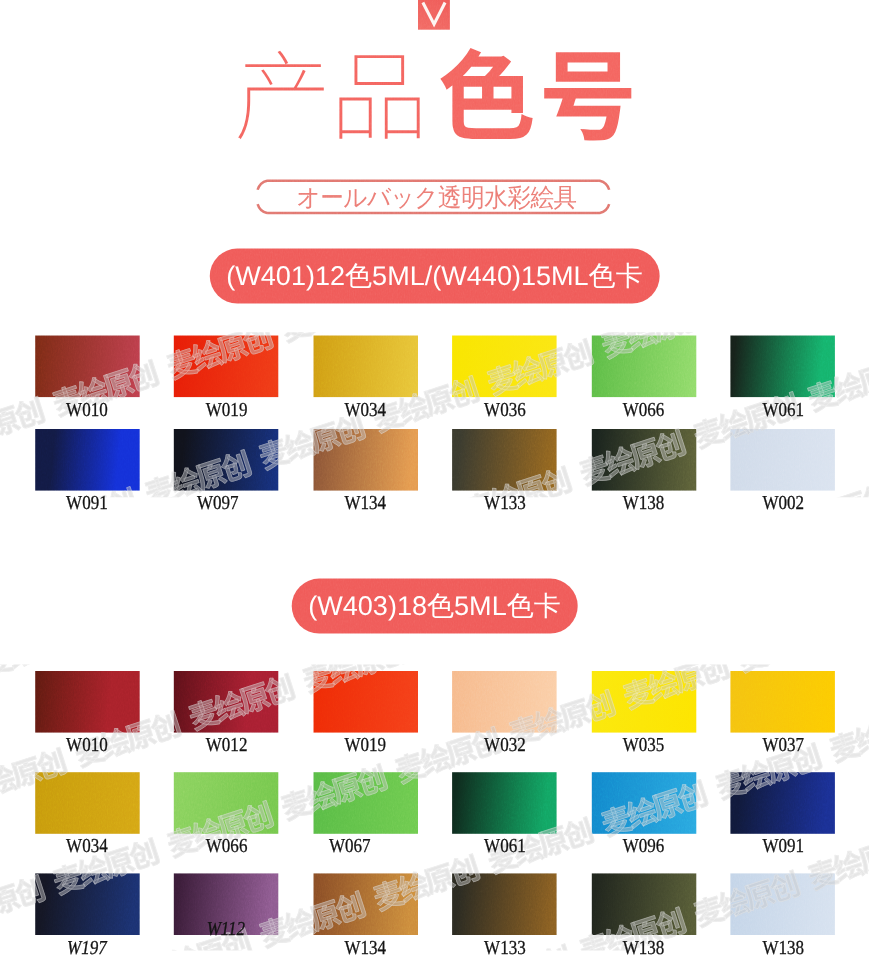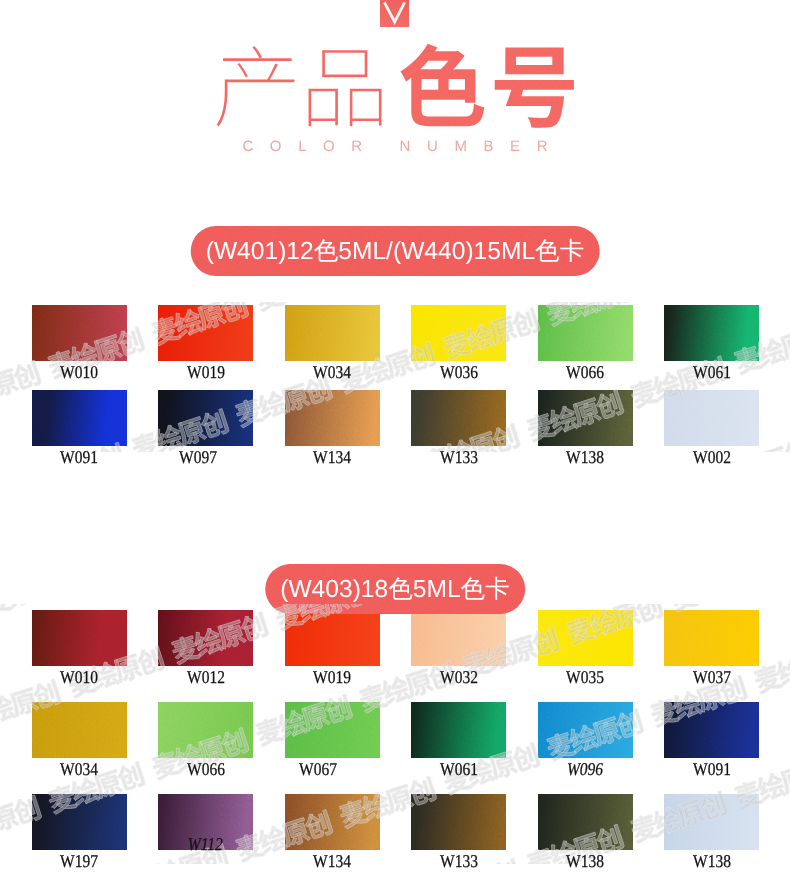--- a/index.html
+++ b/index.html
@@ -80,22 +80,32 @@
 
   <svg id="title-svg" viewBox="0 0 790 180">
     <g id="title-group">
         <path d="M15.7 -45.5H92V-42.5H15.7ZM11.8 -69.3H89V-66.4H11.8ZM13.8 -45.5H16.8V-32Q16.8 -27.8 16.4 -22.8Q16 -17.8 14.9 -12.6Q13.9 -7.3 12 -2.2Q10.1 2.9 7 7.3Q6.8 7 6.4 6.7Q5.9 6.3 5.5 6Q5 5.6 4.6 5.5Q8.6 -0.2 10.6 -6.9Q12.5 -13.6 13.2 -20.2Q13.8 -26.7 13.8 -32.1ZM28 -62.9 30.5 -63.8Q33.1 -60.4 35.8 -56.2Q38.4 -52 39.7 -49.1L37.2 -47.9Q35.9 -51 33.3 -55.2Q30.7 -59.5 28 -62.9ZM70.6 -63.6 73.4 -62.4Q71.3 -57.9 68.6 -52.8Q65.9 -47.6 63.4 -44L61.2 -45.1Q62.8 -47.5 64.5 -50.8Q66.3 -54.1 67.9 -57.5Q69.5 -60.9 70.6 -63.6ZM44.8 -81.7 47.3 -82.9Q49.8 -80.1 52.1 -76.6Q54.4 -73.1 55.6 -70.5L52.8 -69.1Q51.8 -71.7 49.5 -75.3Q47.2 -78.9 44.8 -81.7Z" fill="#F4645F" transform="translate(212.5,120) scale(0.89)"></path>
         <path d="M28 -75.6V-51.1H72.7V-75.6ZM25 -78.5H75.7V-48.1H25ZM9.6 -35.2H42.6V5.9H39.6V-32.3H12.6V7H9.6ZM56 -35.2H91.6V6.3H88.6V-32.3H58.9V7H56ZM11.1 -1.8H40.7V1.2H11.1ZM57.8 -1.8H89.2V1.2H57.8Z" fill="#F4645F" transform="translate(300,120) scale(0.89)"></path>
         <path d="M45.2 -53.2H56.9V-26.6H45.2ZM34.5 -77.2H65.3V-66.6H29.2ZM62 -77.2H64.8L67.1 -77.9L74.9 -72.1Q72 -68.1 68.4 -63.7Q64.7 -59.3 60.8 -55.4Q56.9 -51.4 53.1 -48.4Q51.9 -50.1 49.8 -52.2Q47.7 -54.3 46.3 -55.5Q49.3 -58.1 52.4 -61.5Q55.4 -65 58 -68.6Q60.5 -72.1 62 -74.8ZM14.9 -57.1H26.5V-11Q26.5 -7.9 27.4 -6.4Q28.3 -4.8 31 -4.3Q33.7 -3.8 39.1 -3.8Q40.7 -3.8 44 -3.8Q47.4 -3.8 51.6 -3.8Q55.8 -3.8 60.1 -3.8Q64.4 -3.8 67.9 -3.8Q71.4 -3.8 73.1 -3.8Q78 -3.8 80.4 -4.8Q82.9 -5.9 83.9 -9.1Q85 -12.2 85.6 -18.5Q87.8 -17.1 91.1 -15.9Q94.4 -14.7 96.9 -14.3Q96.1 -8.1 94.7 -3.9Q93.3 0.2 90.8 2.6Q88.3 5 84.2 6.1Q80 7.1 73.7 7.1Q72.5 7.1 69.9 7.1Q67.2 7.1 63.7 7.1Q60.2 7.1 56.4 7.1Q52.6 7.1 49.1 7.1Q45.7 7.1 43 7.1Q40.4 7.1 39.3 7.1Q30 7.1 24.7 5.6Q19.3 4.1 17.1 0.2Q14.9 -3.7 14.9 -10.9ZM33.4 -85.7 44.2 -81.5Q40.1 -74.1 34.4 -67Q28.7 -59.9 22.2 -53.8Q15.7 -47.7 9 -43.1Q8.5 -44.5 7.4 -46.7Q6.2 -48.8 4.9 -51Q3.6 -53.3 2.6 -54.5Q8.6 -58.1 14.3 -63Q20.1 -67.9 25 -73.7Q30 -79.5 33.4 -85.7ZM24.5 -57.1H87V-19.4H75.2V-46.1H24.5ZM24.5 -34.1H80.7V-22.7H24.5Z" fill="#F4645F" transform="translate(398,120) scale(0.89)"></path>
         <path d="M29.2 -71V-61.7H70V-71ZM17.2 -81.5H82.8V-51.3H17.2ZM5.3 -45H94.3V-34.1H5.3ZM25 -26.7H73.9V-15.8H25ZM70.3 -26.7H83.3Q83.3 -26.7 83.2 -25.7Q83.1 -24.8 83 -23.7Q82.8 -22.5 82.7 -21.7Q81.7 -14 80.6 -8.7Q79.4 -3.4 78 -0.2Q76.5 3 74.7 4.7Q72.5 6.8 69.9 7.5Q67.3 8.3 63.7 8.5Q60.8 8.6 56.2 8.7Q51.6 8.7 46.4 8.4Q46.2 5.8 45.1 2.6Q43.9 -0.6 42.2 -3Q47.3 -2.6 52.2 -2.4Q57.1 -2.3 59.4 -2.3Q61.1 -2.3 62.2 -2.4Q63.3 -2.6 64.2 -3.2Q65.6 -4.2 66.6 -6.8Q67.7 -9.4 68.6 -14Q69.5 -18.5 70.3 -25.1ZM26.1 -40.8 39 -39Q37.9 -35.1 36.5 -30.9Q35.2 -26.6 33.9 -22.7Q32.6 -18.8 31.4 -15.8H17.6Q19 -19.1 20.5 -23.4Q22 -27.7 23.5 -32.2Q24.9 -36.7 26.1 -40.8Z" fill="#F4645F" transform="translate(490,120) scale(0.89)"></path>
       </g>
   </svg>
 
-  <div id="sub-en">COLOR NUMBER</div>
-
+
+  <div id="sub-jp-box">
+    <svg width="330" height="34" viewBox="0 0 330 34" style="position:absolute;left:0;top:0">
+      <path d="M10.8 2.3 H313.2 A12 12 0 0 1 321.8 10.5
+               M10.8 31.7 H313.2 A12 12 0 0 0 321.8 23.5
+               M10.8 2.3 A12 12 0 0 0 2.2 10.5
+               M10.8 31.7 A12 12 0 0 1 2.2 23.5" fill="none" stroke="#E1766F" stroke-width="2.3" stroke-linecap="butt"></path>
+    </svg>
+    <div id="sub-jp">
+        <span id="sub-jp-t">オールバック透明水彩絵具</span>
+      </div>
+  </div>
 
   <div id="sections">
       <div class="pill" style="top: 226px;">
         <span>(W401)12色5ML/(W440)15ML色卡</span>
       </div>
       <div class="grid" style="top: 305px;">
         <div class="cell" style="left: 31.6px; top: 0px;">
           <div class="chip" style="background: linear-gradient(96deg, rgb(122, 42, 20) 0%, rgb(192, 63, 78) 100%);"></div>
         </div>
         <div class="cell" style="left: 158.1px; top: 0px;">
@@ -163,21 +173,21 @@
         <div class="cell" style="left: 411.1px; top: 146px;">
           <div class="code"><span>W133</span></div>
         </div>
         <div class="cell" style="left: 537.6px; top: 146px;">
           <div class="code"><span>W138</span></div>
         </div>
         <div class="cell" style="left: 664.1px; top: 146px;">
           <div class="code"><span>W002</span></div>
         </div>
       </div>
-      <div class="pill" style="top: 564px; align-items: center;">
+      <div class="pill" style="top: 526px; align-items: center;">
         <span>(W403)18色5ML色卡</span>
       </div>
       <div class="grid" style="top: 610px;">
         <div class="cell" style="left: 31.6px; top: 0px;">
           <div class="chip" style="background: linear-gradient(96deg, rgb(94, 26, 16) 0%, rgb(168, 33, 42) 70%);"></div>
         </div>
         <div class="cell" style="left: 158.1px; top: 0px;">
           <div class="chip" style="background: linear-gradient(96deg, rgb(92, 16, 24) 0%, rgb(168, 31, 49) 70%);"></div>
         </div>
         <div class="cell" style="left: 284.6px; top: 0px;">
@@ -253,27 +263,27 @@
         </div>
         <div class="cell" style="left: 158.1px; top: 153px;">
           <div class="code"><span>W066</span></div>
         </div>
         <div class="cell" style="left: 270px; top: 153px;">
           <div class="code"><span>W067</span></div>
         </div>
         <div class="cell" style="left: 411.1px; top: 153px;">
           <div class="code"><span>W061</span></div>
         </div>
-        <div class="cell" style="left: 537.6px; top: 153px; font-style: italic;">
+        <div class="cell" style="left: 537.6px; top: 153px;">
           <div class="code"><span>W096</span></div>
         </div>
         <div class="cell" style="left: 664.1px; top: 153px;">
           <div class="code"><span>W091</span></div>
         </div>
-        <div class="cell" style="left: 31.6px; top: 245px;">
+        <div class="cell" style="left: 31.6px; top: 245px; font-style: italic;">
           <div class="code"><span>W197</span></div>
         </div>
         <div class="cell" style="left: 158.1px; top: 228px; font-style: italic;">
           <div class="code"><span>W112</span></div>
         </div>
         <div class="cell" style="left: 284.6px; top: 245px;">
           <div class="code"><span>W134</span></div>
         </div>
         <div class="cell" style="left: 411.1px; top: 245px;">
           <div class="code"><span>W133</span></div>

